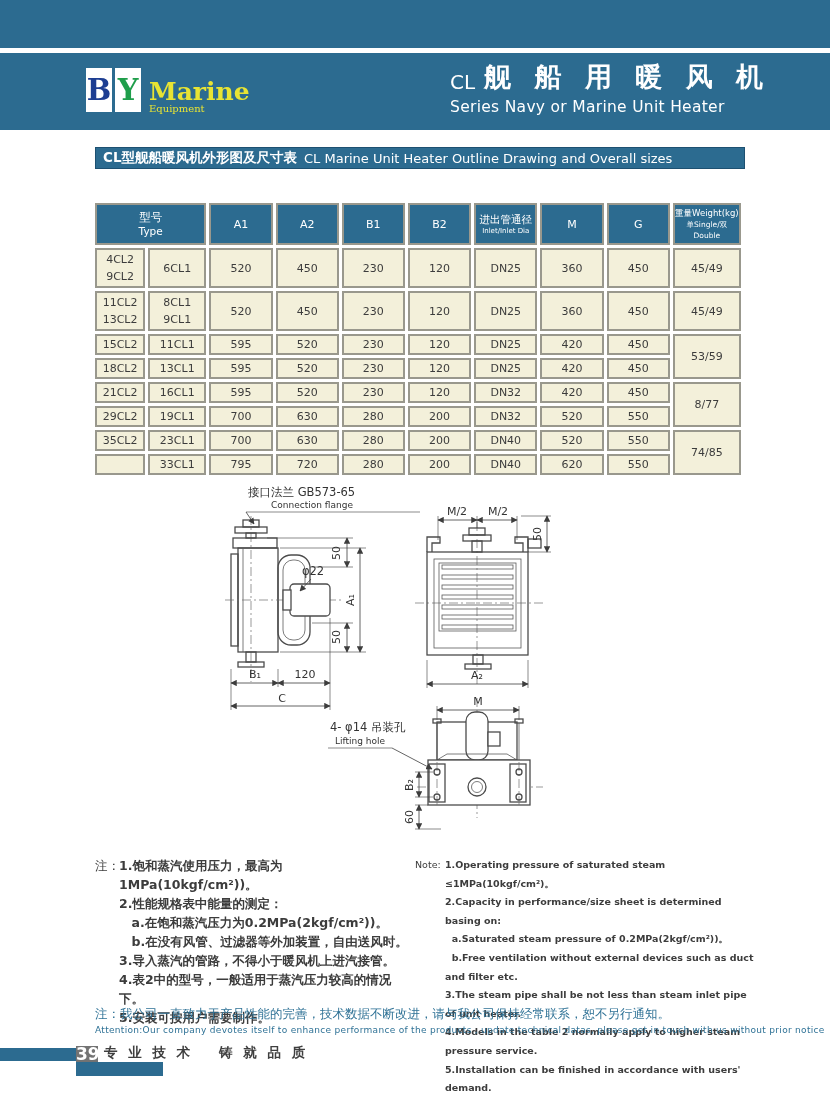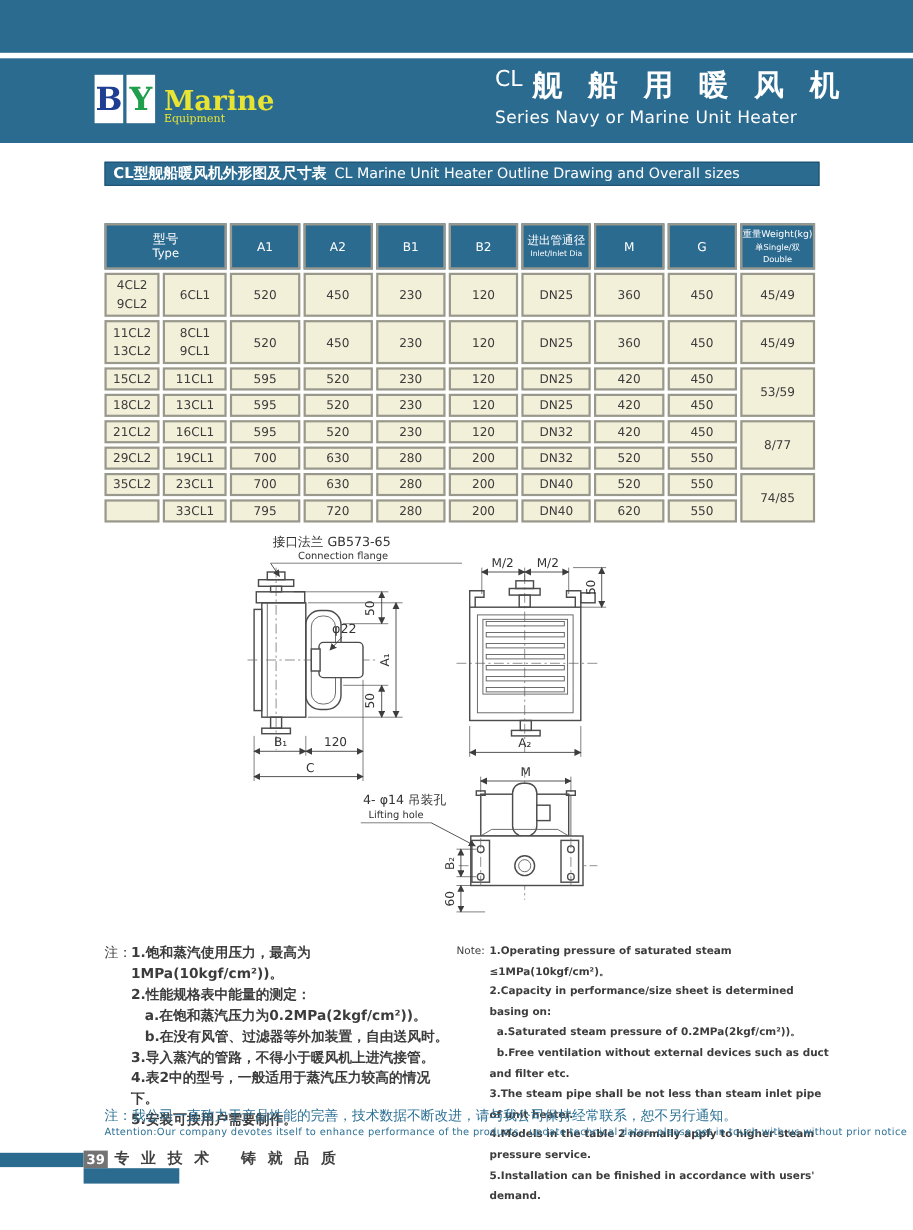--- a/index.html
+++ b/index.html
@@ -12,21 +12,21 @@
   .header-band{position:absolute;left:0;top:53px;width:830px;height:77px;background:#2c6b90;}
   .logo{position:absolute;left:86px;top:15px;display:flex;align-items:flex-start;}
   .logo-box{width:26px;height:44px;background:#ffffff;margin-right:3px;display:flex;align-items:center;justify-content:center;
     font-family:"DejaVu Serif","Liberation Serif",serif;font-weight:bold;font-size:29px;}
   .logo-b{color:#1d3e92;}
   .logo-y{color:#1f9e4b;}
   .logo-word{margin-left:5px;padding-top:11px;line-height:1;}
   .marine{color:#e8e433;font-family:"DejaVu Serif","Liberation Serif",serif;font-weight:bold;font-size:25px;line-height:1;}
   .equipment{color:#e8e433;font-family:"DejaVu Serif","Liberation Serif",serif;font-size:10px;margin-top:0px;}
   .head-title{position:absolute;left:450px;top:6px;width:296px;color:#fff;}
-  .ht-row{display:flex;}
+  .ht-row{display:flex;align-items:flex-end;}
   .ht-cl{font-size:20px;margin-right:9px;padding-bottom:1px;}
   .ht-cn{font-size:27px;font-weight:bold;letter-spacing:7px;white-space:nowrap;}
   .ht-en{font-size:15.5px;margin-top:3px;letter-spacing:0.3px;white-space:nowrap;}
   .section-bar{position:absolute;left:95px;top:147px;width:650px;height:22px;background:#2c6b90;color:#ffffff;
     display:flex;align-items:center;box-sizing:border-box;padding-left:7px;border:1px solid #1d5071;}
   .sb-cn{font-size:13.5px;font-weight:bold;white-space:nowrap;}
   .sb-en{font-size:13px;margin-left:7px;white-space:nowrap;}
   table.dim-table{position:absolute;left:92px;top:200px;width:652px;border-spacing:3px;table-layout:fixed;}
   table.dim-table th,table.dim-table td{
     border:2px solid #99988d;text-align:center;vertical-align:middle;padding:0;font-size:11px;overflow:hidden;}
@@ -55,21 +55,21 @@
   .notes-cn{position:relative;width:316px;font-size:12.5px;line-height:19px;padding-left:24px;box-sizing:border-box;}
   .notes-cn .n-label{position:absolute;left:0;top:0;}
   .notes-en{position:relative;width:345px;font-size:9.5px;line-height:18.6px;padding-left:30px;box-sizing:border-box;margin-left:4px;}
   .notes-en .n-label{position:absolute;left:0;top:0;}
   .n-line{white-space:pre-wrap;font-weight:bold;}
   .attention{position:absolute;left:95px;top:1006px;color:#2f7296;width:690px;}
   .att-cn{font-size:12.5px;white-space:nowrap;}
   .att-en{font-size:9px;margin-top:2px;white-space:nowrap;letter-spacing:0.3px;}
   .footer-bar1{position:absolute;left:0;top:1048px;width:76px;height:13px;background:#2c6b90;}
   .footer-page{position:absolute;left:76px;top:1046px;width:22px;height:16px;background:#737373;color:#ffffff;
-    font-size:12px;font-weight:bold;text-align:center;line-height:16px;}
+    font-size:17px;font-weight:bold;text-align:left;line-height:16px;}
   .footer-slogan{position:absolute;left:104px;top:1044px;font-size:13.5px;font-weight:bold;letter-spacing:3px;color:#3f3f3f;white-space:nowrap;}
   .footer-slogan .gap{display:inline-block;width:26px;}
   .footer-bar2{position:absolute;left:76px;top:1062px;width:87px;height:14px;background:#2c6b90;}
 </style>
 </head>
 <body>
 
 <div class="top-strip"></div>
 
 <div class="header-band">

